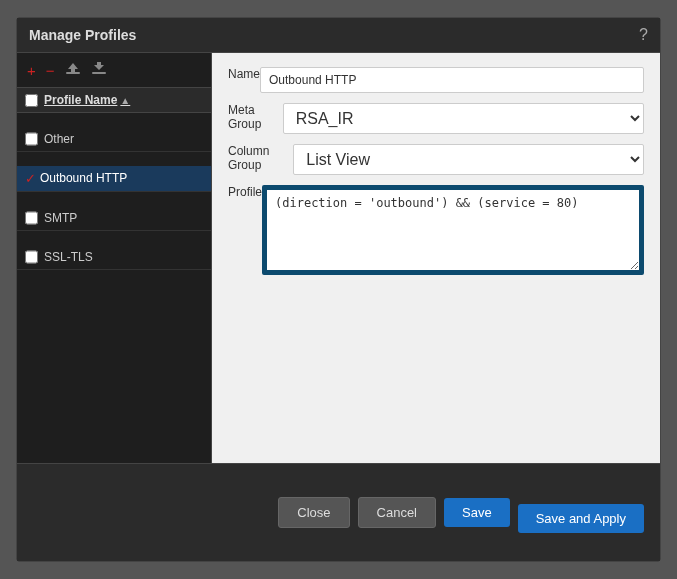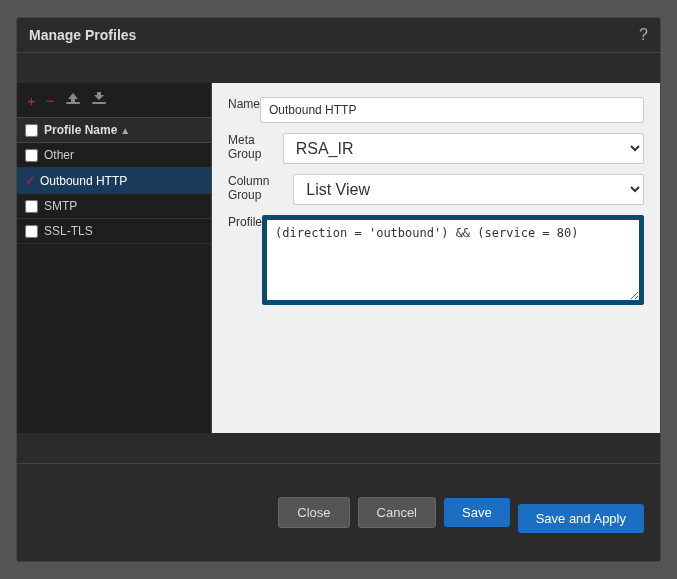--- a/index.html
+++ b/index.html
@@ -15,21 +15,20 @@
     }
     .dialog {
       width: 645px;
       height: 545px;
       background: #2b2b2b;
       border: 1px solid #444;
       border-radius: 4px;
       display: flex;
       flex-direction: column;
       color: #ccc;
-      gap: 30px;
     }
     .dialog-header {
       background: #2b2b2b;
       padding: 8px 12px;
       display: flex;
       justify-content: space-between;
       align-items: center;
       border-bottom: 1px solid #444;
       flex-shrink: 0;
     }
@@ -81,37 +80,38 @@
     }
     .profile-list-header {
       display: flex;
       align-items: center;
       padding: 5px 8px;
       background: #2b2b2b;
       border-bottom: 1px solid #444;
       font-weight: bold;
       color: #ddd;
       font-size: 12px;
+      text-decoration: underline;
     }
     .profile-list-header input[type="checkbox"] {
       margin-right: 6px;
     }
     .sort-arrow {
       margin-left: 3px;
       color: #aaa;
       font-size: 10px;
     }
     .profile-item {
       display: flex;
-      align-items: center;
       padding: 5px 8px;
       border-bottom: 1px solid #333;
       cursor: pointer;
       font-size: 12px;
       color: #ccc;
+      margin-top: 14px;
     }
     .profile-item.selected {
       background: #1a3a5c;
       color: #fff;
     }
     .profile-item input[type="checkbox"] {
       margin-right: 6px;
       flex-shrink: 0;
     }
     .checkmark {

